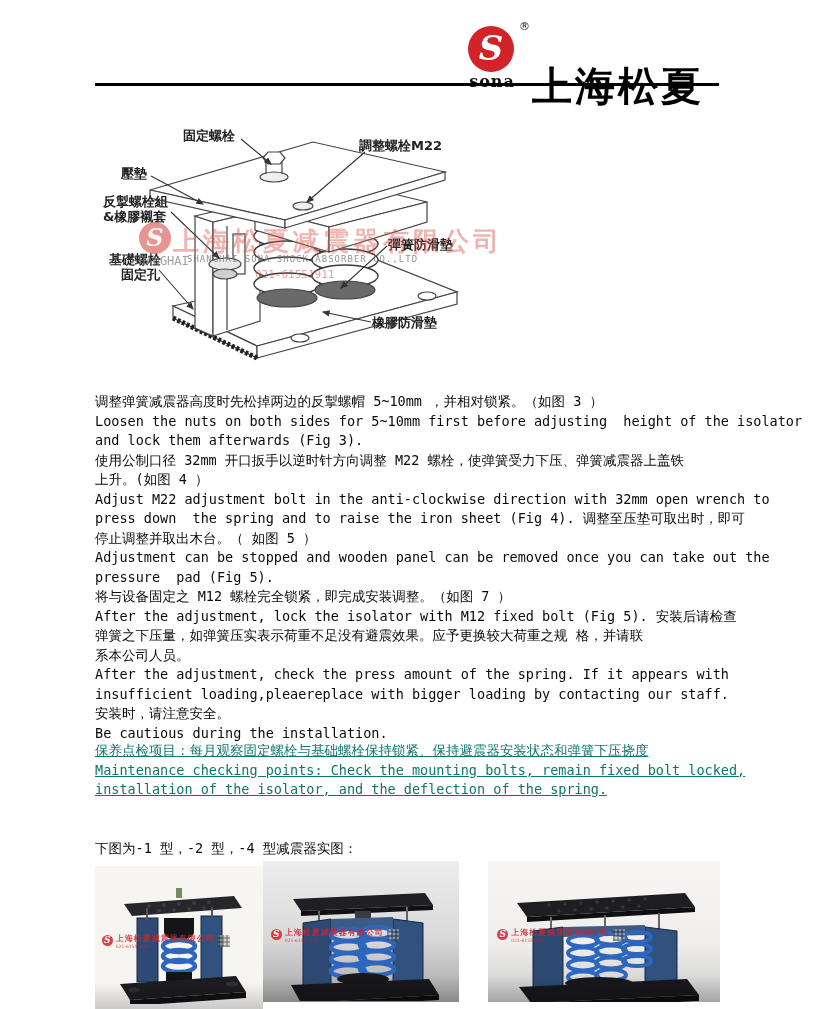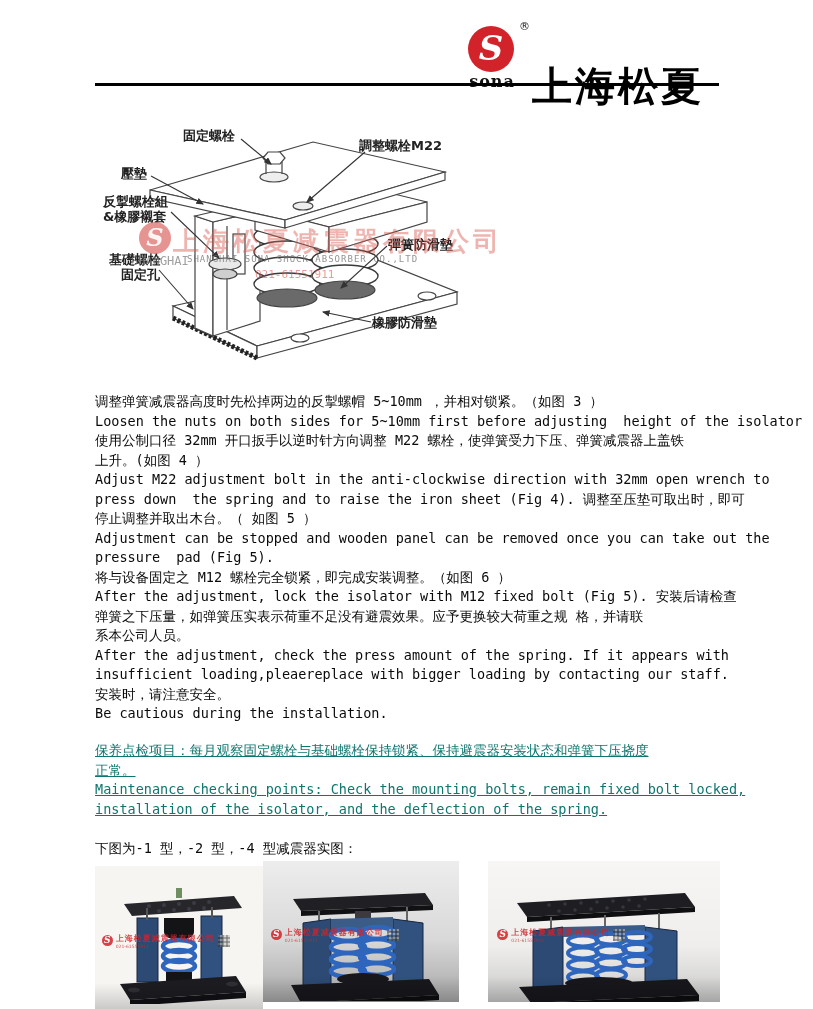--- a/index.html
+++ b/index.html
@@ -155,40 +155,40 @@
     <div class="wm-logo">S</div>
     <div class="wm-logo-sub">SHANGHAI</div>
     <div class="wm-cn">上海松夏减震器有限公司</div>
     <div class="wm-en">SHANGHAI SONA SHOCK ABSORBER CO.,LTD</div>
     <div class="wm-phone">021-61551911</div>
   </div>
 
   <div class="bodytext">
     <div>调整弹簧减震器高度时先松掉两边的反掣螺帽 5~10mm ，并相对锁紧。（如图 3 ）</div>
     <div>Loosen the nuts on both sides for 5~10mm first before adjusting  height of the isolator</div>
+    <div>and lock them afterwards (Fig 3).</div>
     <div>使用公制口径 32mm 开口扳手以逆时针方向调整 M22 螺栓，使弹簧受力下压、弹簧减震器上盖铁</div>
     <div>上升。(如图 4 ）</div>
     <div>Adjust M22 adjustment bolt in the anti-clockwise direction with 32mm open wrench to</div>
     <div>press down  the spring and to raise the iron sheet (Fig 4). 调整至压垫可取出时，即可</div>
     <div>停止调整并取出木台。（ 如图 5 ）</div>
     <div>Adjustment can be stopped and wooden panel can be removed once you can take out the</div>
     <div>pressure  pad (Fig 5).</div>
-    <div>将与设备固定之 M12 螺栓完全锁紧，即完成安装调整。（如图 6 ）</div>
+    <div>将与设备固定之 M12 螺栓完全锁紧，即完成安装调整。（如图 7 ）</div>
     <div>After the adjustment, lock the isolator with M12 fixed bolt (Fig 5). 安装后请检查</div>
     <div>弹簧之下压量，如弹簧压实表示荷重不足没有避震效果。应予更换较大荷重之规 格，并请联</div>
     <div>系本公司人员。</div>
     <div>After the adjustment, check the press amount of the spring. If it appears with</div>
     <div>insufficient loading,pleaereplace with bigger loading by contacting our staff.</div>
     <div>安装时，请注意安全。</div>
     <div>Be cautious during the installation.</div>
   </div>
 
   <div class="maint">
     <div>保养点检项目：每月观察固定螺栓与基础螺栓保持锁紧、保持避震器安装状态和弹簧下压挠度</div>
-    <div>正常。</div>
     <div>Maintenance checking points: Check the mounting bolts, remain fixed bolt locked,</div>
     <div>installation of the isolator, and the deflection of the spring.</div>
   </div>
 
   <div class="caption">下图为-1 型，-2 型，-4 型减震器实图：</div>
 
   <div class="photo photo-1">
     <svg width="150" height="130" style="left:9px; top:8px;" viewBox="0 0 150 130">
       <polygon points="20,30 130,22 138,34 28,42" fill="#26262b"></polygon>
       <g fill="#3c3c44">

